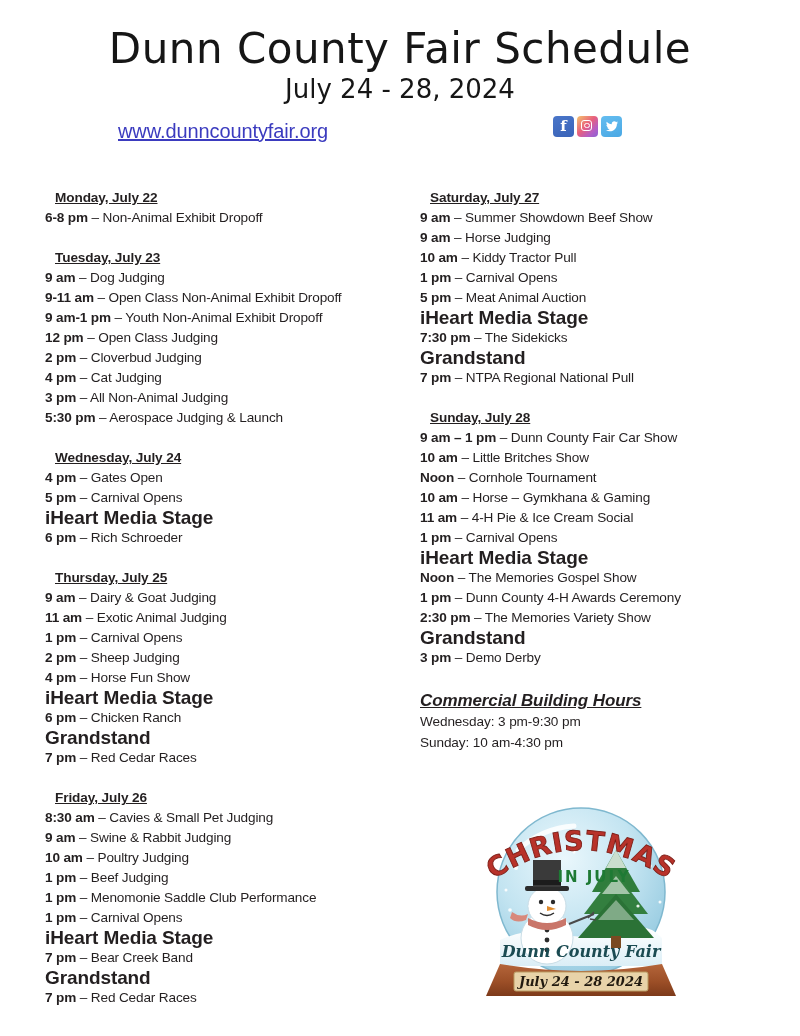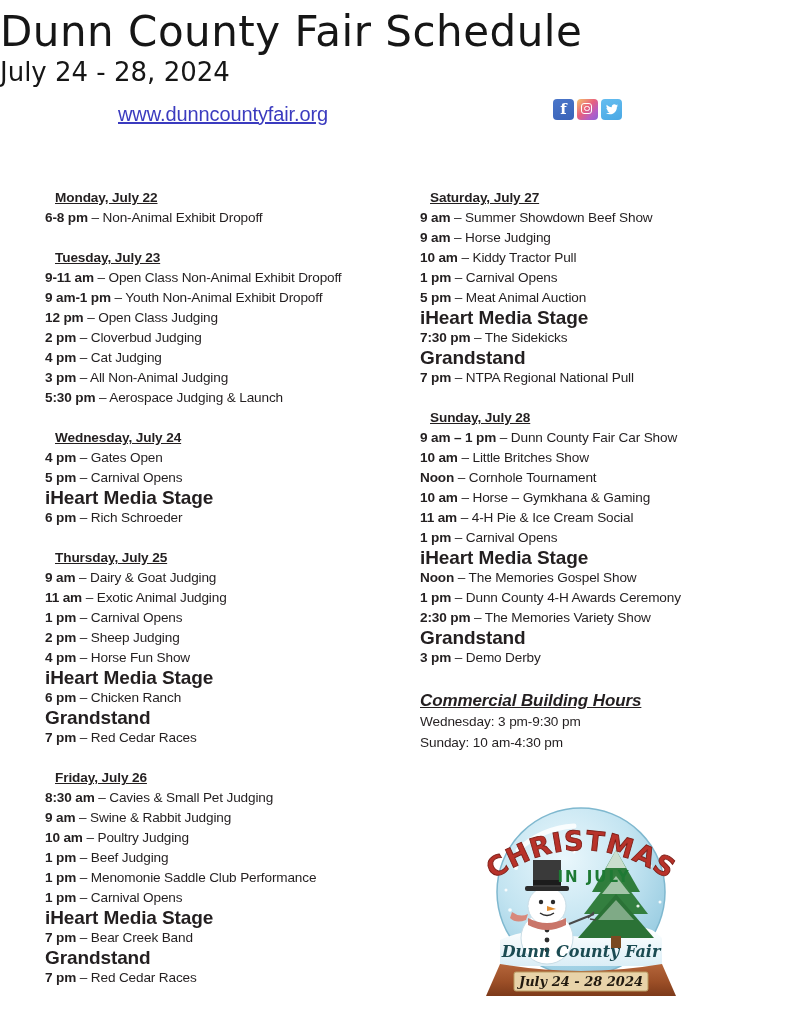--- a/index.html
+++ b/index.html
@@ -11,21 +11,22 @@
     width: 800px;
     height: 1036px;
     position: relative;
     font-family: "Liberation Sans", sans-serif;
     color: #231f20;
     overflow: hidden;
   }
 
   
   .header {
-    padding-top: 10px;
+    text-align: center;
+    padding-top: 27px;
   }
   .doc-title {
     font-family: "DejaVu Sans", sans-serif;
     font-weight: 400;
     font-size: 42px;
     letter-spacing: 0.5px;
     line-height: 1.05;
     color: #161616;
   }
   .doc-subtitle {
@@ -199,20 +200,21 @@
 </div>
 
 <div class="columns">
   <div class="col col-left" id="col-left">
       <div class="day-block">
         <div class="day-heading">Monday, July 22</div>
         <div class="entry"><span class="t">6-8 pm</span><span> – </span><span>Non-Animal Exhibit Dropoff</span></div>
       </div>
       <div class="day-block">
         <div class="day-heading">Tuesday, July 23</div>
+        <div class="entry"><span class="t">9 am</span><span> – </span><span>Dog Judging</span></div>
         <div class="entry"><span class="t">9-11 am</span><span> – </span><span>Open Class Non-Animal Exhibit Dropoff</span></div>
         <div class="entry"><span class="t">9 am-1 pm</span><span> – </span><span>Youth Non-Animal Exhibit Dropoff</span></div>
         <div class="entry"><span class="t">12 pm</span><span> – </span><span>Open Class Judging</span></div>
         <div class="entry"><span class="t">2 pm</span><span> – </span><span>Cloverbud Judging</span></div>
         <div class="entry"><span class="t">4 pm</span><span> – </span><span>Cat Judging</span></div>
         <div class="entry"><span class="t">3 pm</span><span> – </span><span>All Non-Animal Judging</span></div>
         <div class="entry"><span class="t">5:30 pm</span><span> – </span><span>Aerospace Judging &amp; Launch</span></div>
       </div>
       <div class="day-block">
         <div class="day-heading">Wednesday, July 24</div>

